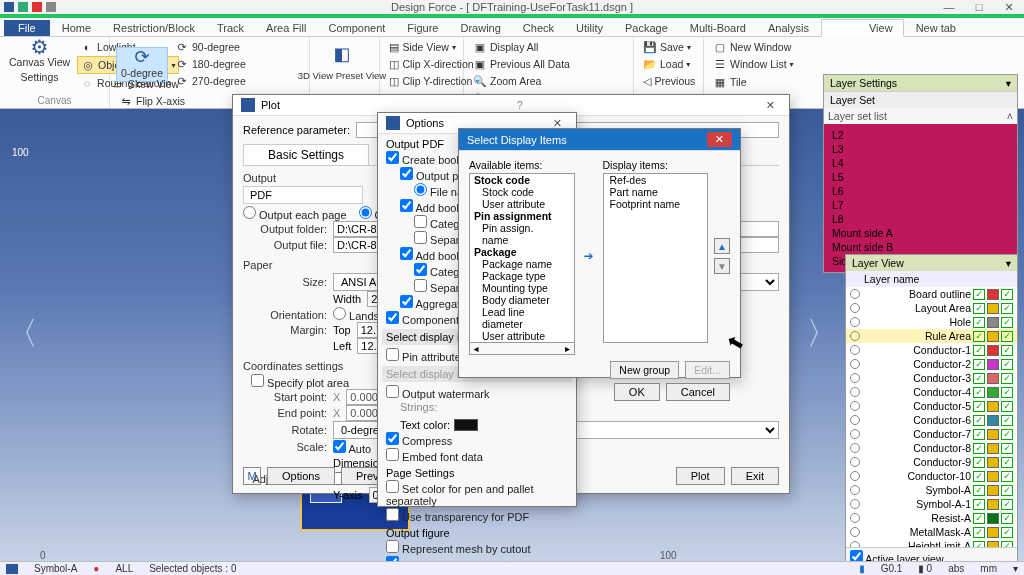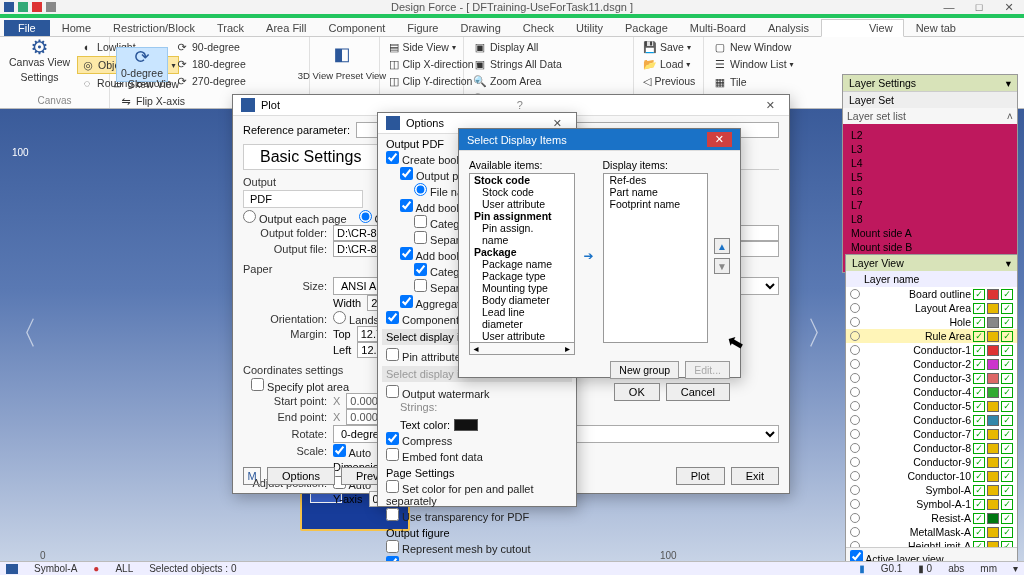--- a/index.html
+++ b/index.html
@@ -36,21 +36,21 @@
 .canvas .nav-arrow { position: absolute; top: 45%; color: rgba(255,255,255,0.6); font-size: 32px; cursor: pointer; user-select: none; }
 .canvas .nav-arrow.left { left: 6px; }
 .canvas .nav-arrow.right { right: 186px; }
 .canvas .marker-100 { position: absolute; left: 12px; top: 38px; color: #fff; font-size: 10px; }
 .canvas .pcb { position: absolute; left: 300px; bottom: 30px; width: 110px; height: 70px; background: #173c9a; border: 2px solid #f5c24a; border-radius: 2px; }
 .canvas .pcb::before { content:""; position:absolute; left:8px; top:8px; width:30px; height:30px; background:#3b63cc; border:1px solid #fff; }
 .canvas .bottom-scale { position:absolute; left:40px; bottom:0; color:#555; font-size:10px; }
 .canvas .bottom-scale2 { position:absolute; left:660px; bottom:0; color:#555; font-size:10px; }
 
 
-.layerset { position: absolute; right: 6px; top: 74px; width: 176px; background: #f6f6f6; border: 1px solid #999; font-size: 10.5px; }
+.layerset { position: absolute; right: 6px; top: 74px; width: 195px; background: #f6f6f6; border: 1px solid #999; font-size: 10.5px; }
 .layerset .ptitle { background: #d8e3b9; padding: 2px 6px; display:flex; align-items:center; }
 .layerset .ptitle2 { background: #eee; padding: 2px 6px; border-top:1px solid #ccc;}
 .layerset .body { background:#be185d; padding:4px 4px; max-height:160px; overflow:hidden;}
 .layerset .hdr { padding: 2px 4px; color:#555; display:flex; justify-content:space-between;}
 .layerset .item { padding: 1px 4px; }
 
 
 .layerview { position: absolute; right: 6px; top: 254px; width: 173px; background: #f6f6f6; border: 1px solid #999; font-size: 10.5px; }
 .layerview .ptitle { background: #d8e3b9; padding: 2px 6px; }
 .layerview .hdr { background:#eef; padding: 2px 4px; display:flex; }
@@ -70,21 +70,21 @@
 .dlg .dtitle { background:#fff; padding:3px 8px; display:flex; align-items:center; gap:6px; border-bottom:1px solid #ddd; }
 .dlg .dtitle .dico { width:14px; height:14px; }
 .dlg .dclose { margin-left:auto; cursor:pointer; padding:0 6px; color:#555;}
 .dlg .dbody { padding:6px 10px; }
 .dlg label { font-size:11px; color:#222; }
 .dlg input[type=text], .dlg select { font-size:11px; border:1px solid #aaa; padding:1px 3px; background:#fff; }
 .dlg .dbtn { font-size:11px; padding:2px 14px; border:1px solid #888; background:#eee; cursor:pointer; }
 .dlg .section { margin-top:4px; }
 .dlg .section .stitle { color:#333; margin-bottom:2px; }
 .dlg .tabrow { display:flex; gap:8px; border-bottom:1px solid #ccc; margin-top:4px;}
-.dlg .tabrow .dtab { padding:3px 16px; border:1px solid #ccc; border-bottom:none; background:#fff; font-size:16px; cursor:pointer;}
+.dlg .tabrow .dtab { padding:3px 24px; border:1px solid #ccc; border-bottom:none; background:#fff; font-size:12px; cursor:pointer;}
 .dlg .tabrow .dtab:not(.on){ background:#eee; }
 
 .plot { left: 232px; top: 94px; width: 558px; height: 400px; }
 .plot .dbody { display:flex; flex-direction:column; gap:2px; }
 .plot .col2 { display:flex; gap:6px; align-items:center; }
 .plot .lab { width:84px; text-align:right; color:#333; }
 .plot .tf { flex:1; }
 .plot .foot-left { position:absolute; left:10px; bottom:8px; display:flex; gap:6px; }
 .plot .foot-right { position:absolute; right:10px; bottom:8px; display:flex; gap:6px; }
 
@@ -257,21 +257,21 @@
 
   <div class="rgroup" style="width:170px">
     <div class="row" style="gap:2px">
       <div style="display:flex;flex-direction:column;gap:1px">
         <div class="rbtn">
             <span class="ico">▣</span>
             <span>Display All</span>
           </div>
         <div class="rbtn">
             <span class="ico">▣</span>
-            <span>Strings All Data</span>
+            <span>Previous All Data</span>
           </div>
         <div class="rbtn">
             <span class="ico">🔍</span>
             <span>Zoom Area</span>
           </div>
       </div>
       <div style="display:flex;flex-direction:column;gap:1px">
         <div class="rbtn">
             <span class="ico">🔍</span>
             <span>Zoom</span>

